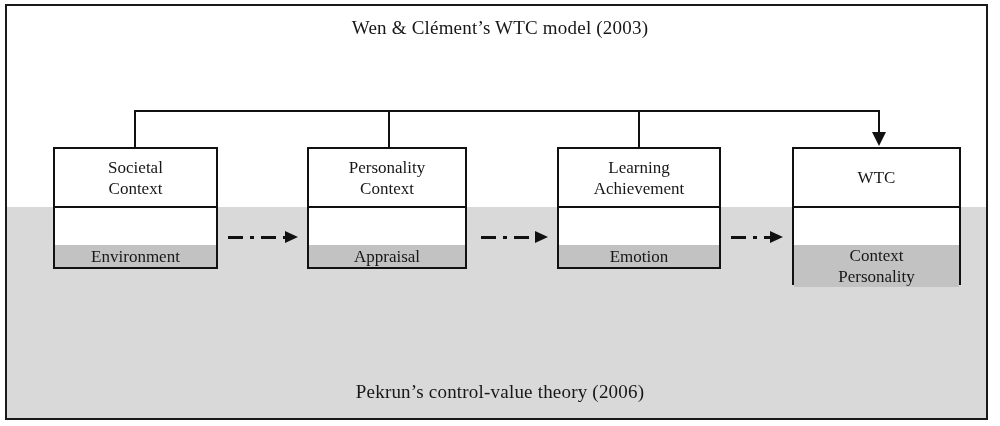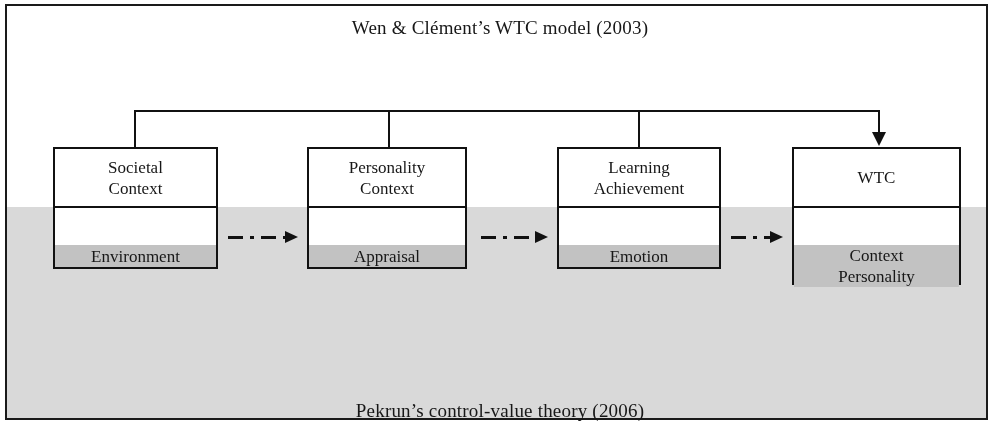--- a/index.html
+++ b/index.html
@@ -48,21 +48,20 @@
   }
   .title-bottom {
     position: absolute;
     left: 0;
     top: 381px;
     width: 1000px;
     text-align: center;
     font-size: 19px;
     color: #171717;
     letter-spacing: 0.2px;
-    margin-top: 19px;
   }
   
   .conn-h {
     position: absolute;
     left: 134px;
     top: 110px;
     width: 746px;
     height: 2px;
     background: #111111;
   }

